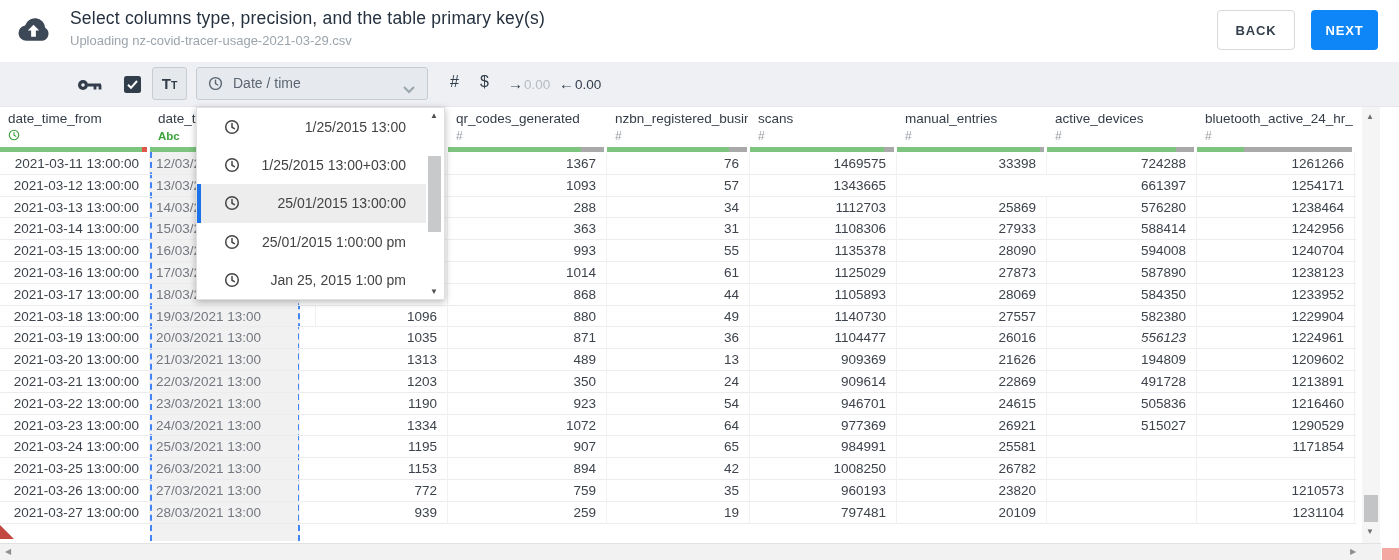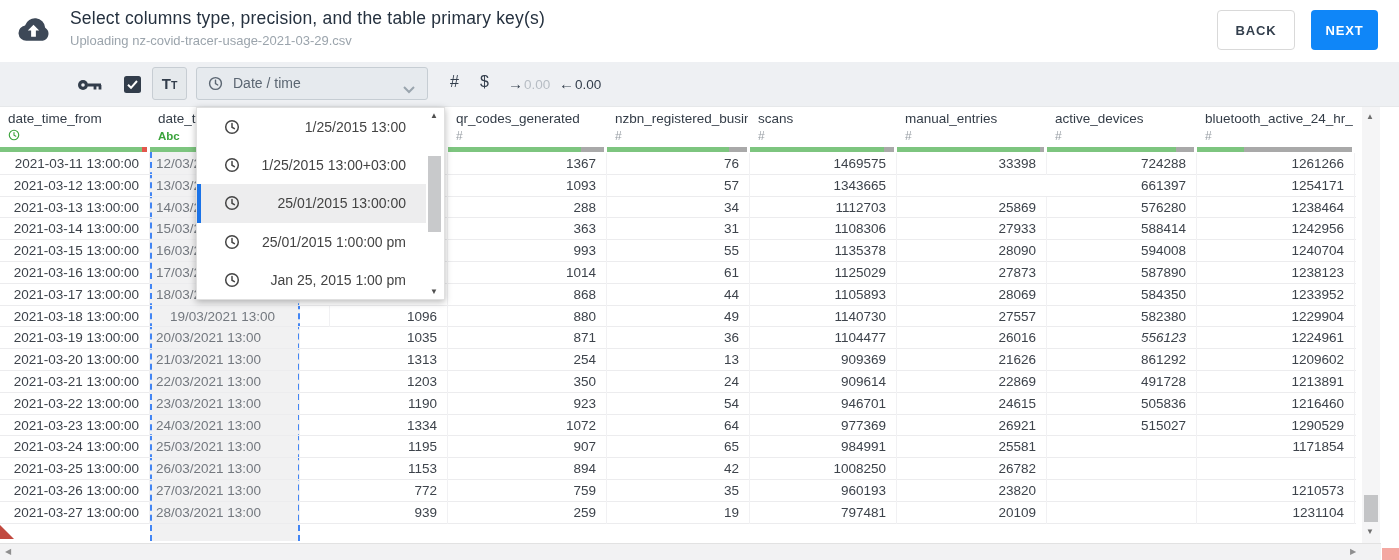--- a/index.html
+++ b/index.html
@@ -303,21 +303,21 @@
           <div class="tcell ar" style="left: 300px; width: 148px;"></div>
           <div class="tcell ar" style="left: 448px; width: 159px;">868</div>
           <div class="tcell ar" style="left: 607px; width: 143px;">44</div>
           <div class="tcell ar" style="left: 750px; width: 147px;">1105893</div>
           <div class="tcell ar" style="left: 897px; width: 150px;">28069</div>
           <div class="tcell ar" style="left: 1047px; width: 150px;">584350</div>
           <div class="tcell ar" style="left: 1197px; width: 158px;">1233952</div>
         </div>
         <div class="trow">
           <div class="tcell ar" style="left: 0px; width: 150px;">2021-03-18 13:00:00</div>
-          <div class="tcell al c2" style="left: 164px; width: 166px;">19/03/2021 13:00</div>
+          <div class="tcell al c2" style="left: 150px; width: 166px;">19/03/2021 13:00</div>
           <div class="tcell ar" style="left: 300px; width: 148px;">1096</div>
           <div class="tcell ar" style="left: 448px; width: 159px;">880</div>
           <div class="tcell ar" style="left: 607px; width: 143px;">49</div>
           <div class="tcell ar" style="left: 750px; width: 147px;">1140730</div>
           <div class="tcell ar" style="left: 897px; width: 150px;">27557</div>
           <div class="tcell ar" style="left: 1047px; width: 150px;">582380</div>
           <div class="tcell ar" style="left: 1197px; width: 158px;">1229904</div>
         </div>
         <div class="trow">
           <div class="tcell ar" style="left: 0px; width: 150px;">2021-03-19 13:00:00</div>
@@ -327,25 +327,25 @@
           <div class="tcell ar" style="left: 607px; width: 143px;">36</div>
           <div class="tcell ar" style="left: 750px; width: 147px;">1104477</div>
           <div class="tcell ar" style="left: 897px; width: 150px;">26016</div>
           <div class="tcell ar" style="left: 1047px; width: 150px; font-style: italic;">556123</div>
           <div class="tcell ar" style="left: 1197px; width: 158px;">1224961</div>
         </div>
         <div class="trow">
           <div class="tcell ar" style="left: 0px; width: 150px;">2021-03-20 13:00:00</div>
           <div class="tcell al c2" style="left: 150px; width: 150px;">21/03/2021 13:00</div>
           <div class="tcell ar" style="left: 300px; width: 148px;">1313</div>
-          <div class="tcell ar" style="left: 448px; width: 159px;">254</div>
+          <div class="tcell ar" style="left: 448px; width: 159px;">489</div>
           <div class="tcell ar" style="left: 607px; width: 143px;">13</div>
           <div class="tcell ar" style="left: 750px; width: 147px;">909369</div>
           <div class="tcell ar" style="left: 897px; width: 150px;">21626</div>
-          <div class="tcell ar" style="left: 1047px; width: 150px;">861292</div>
+          <div class="tcell ar" style="left: 1047px; width: 150px;">194809</div>
           <div class="tcell ar" style="left: 1197px; width: 158px;">1209602</div>
         </div>
         <div class="trow">
           <div class="tcell ar" style="left: 0px; width: 150px;">2021-03-21 13:00:00</div>
           <div class="tcell al c2" style="left: 150px; width: 150px;">22/03/2021 13:00</div>
           <div class="tcell ar" style="left: 300px; width: 148px;">1203</div>
           <div class="tcell ar" style="left: 448px; width: 159px;">350</div>
           <div class="tcell ar" style="left: 607px; width: 143px;">24</div>
           <div class="tcell ar" style="left: 750px; width: 147px;">909614</div>
           <div class="tcell ar" style="left: 897px; width: 150px;">22869</div>

